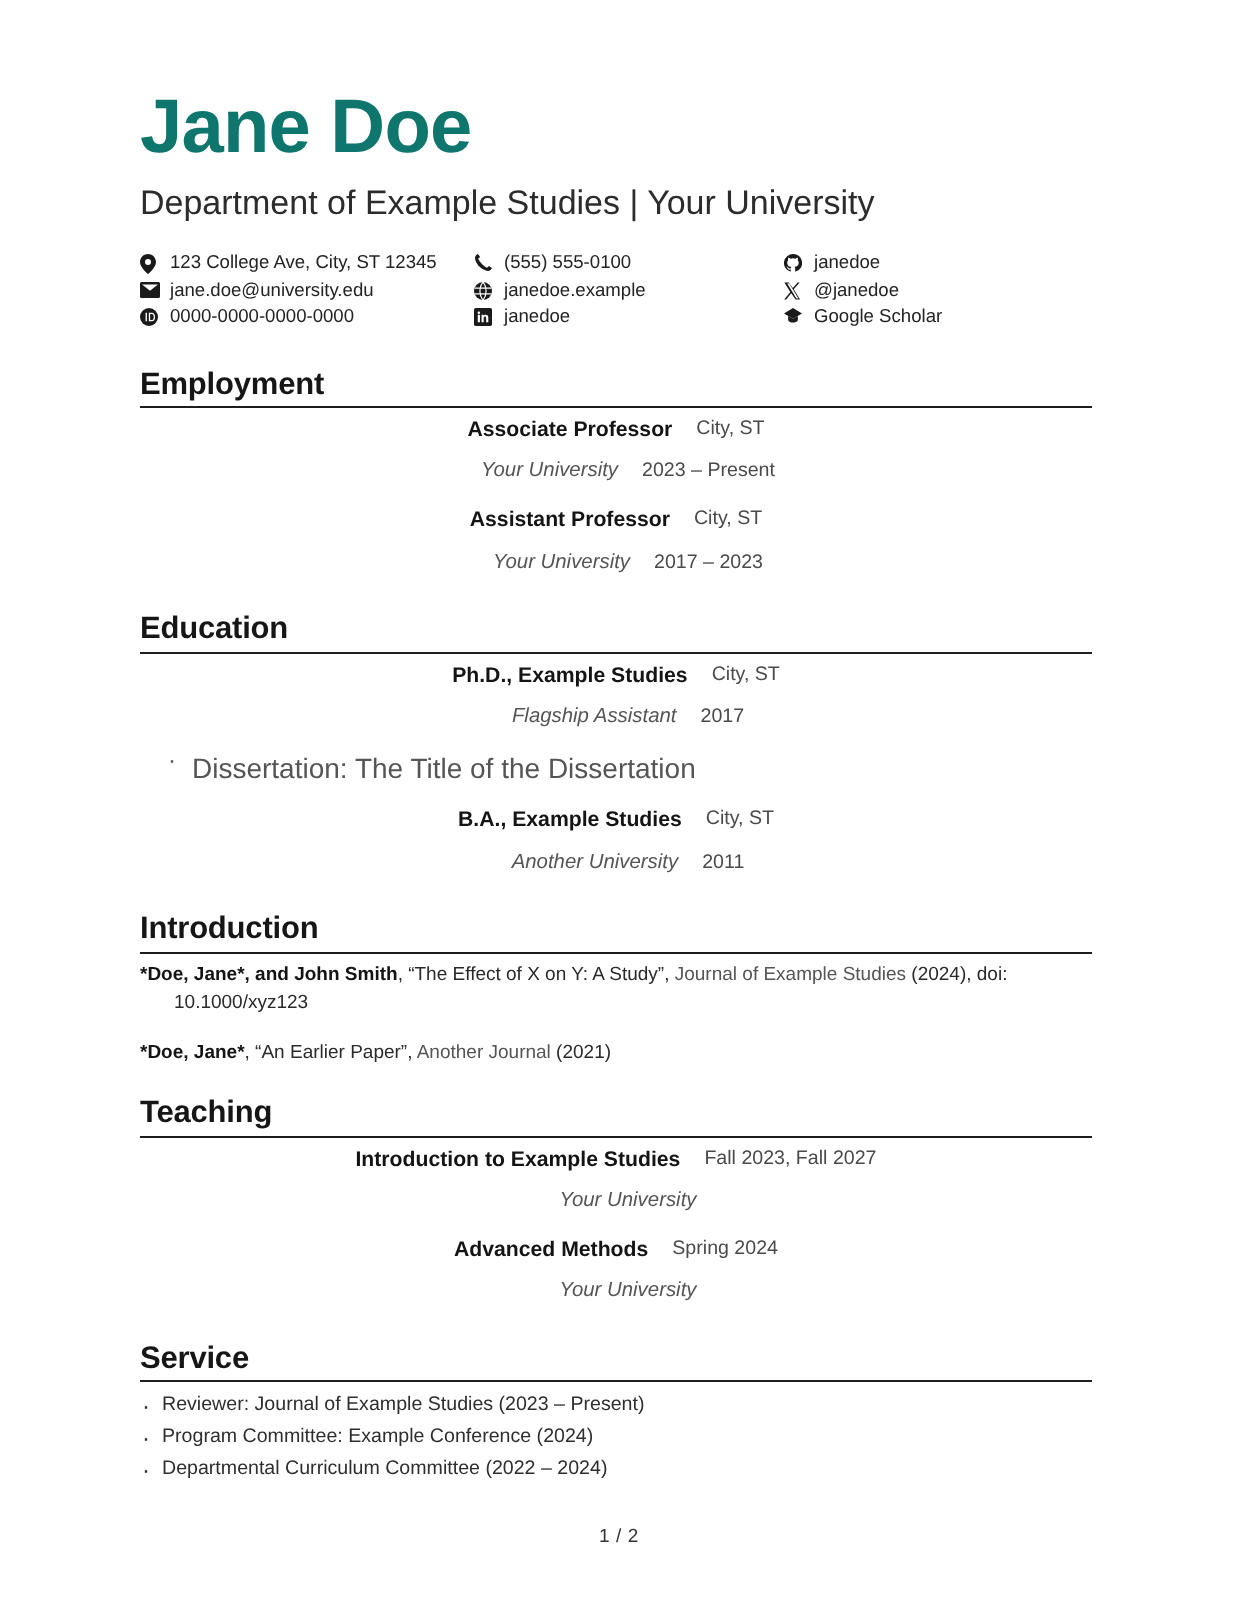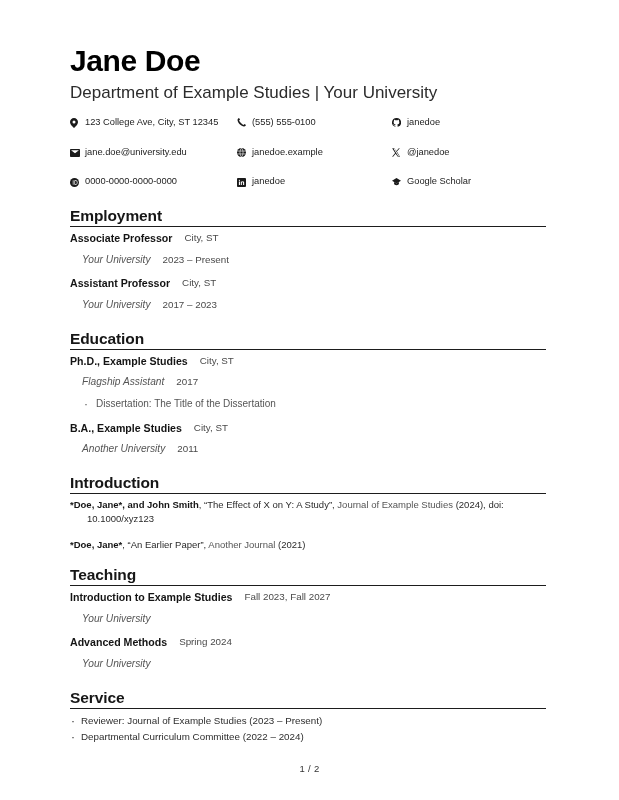--- a/index.html
+++ b/index.html
@@ -19,44 +19,44 @@
     position: relative;
     width: 619px;
     height: 800px;
     background: #ffffff;
     box-sizing: border-box;
     padding: 44px 73px 0 70px;
   }
 
   
   .cv-name {
-    font-size: 30px;
+    font-size: 38px;
     font-weight: bold;
     letter-spacing: -0.4px;
-    color: #000000;
+    color: #0f766e;
     margin: 0 0 5px 0;
     line-height: 1.1;
   }
   .cv-affiliation {
     font-size: 17px;
     color: #2c2c2c;
     margin: 0 0 13px 0;
     line-height: 1.3;
   }
 
   
   .contact-grid {
     display: flex;
     gap: 0;
     margin-bottom: 18px;
   }
   .contact-col {
     display: flex;
     flex-direction: column;
-    gap: 18px;
+    gap: 2px;
   }
   .contact-col.col-1 { width: 167px; }
   .contact-col.col-2 { width: 155px; }
   .contact-col.col-3 { width: 150px; }
 
   .contact-item {
     display: flex;
     align-items: center;
     font-size: 9.3px;
     color: #232323;
@@ -92,21 +92,21 @@
     width: 100%;
   }
 
   
   .entry { margin-bottom: 9px; }
   .entry:last-child { margin-bottom: 0; }
 
   .entry-row {
     display: flex;
     align-items: flex-start;
-    justify-content: flex-start;
+    justify-content: center;
     gap: 12px;
     line-height: 1.45;
   }
   .entry-row + .entry-row { margin-top: 6px; }
 
   .entry-primary {
     font-size: 10.6px;
     font-weight: bold;
     color: #141414;
   }
@@ -125,21 +125,21 @@
   }
   .entry-right.wide { max-width: 150px; }
 
   
   .sub-bullets {
     list-style: none;
     margin: 7px 0 0 0;
     padding: 0 0 0 14px;
   }
   .sub-bullets li {
-    font-size: 10px;
+    font-size: 14px;
     color: #555555;
     line-height: 1.45;
     position: relative;
     padding-left: 12px;
   }
   .sub-bullets li::before {
     content: "\00b7";
     position: absolute;
     left: 0;
     top: -0.5px;
@@ -397,19 +397,20 @@
     </div>
   </div>
 
   <div class="gap-md"></div>
 
   <div class="section">
     <h2 class="section-title">Service</h2>
     <hr class="section-rule">
     <ul class="bullet-list">
       <li>Reviewer: Journal of Example Studies (2023 – Present)</li>
+      <li>Program Committee: Example Conference (2024)</li>
       <li>Departmental Curriculum Committee (2022 – 2024)</li>
     </ul>
   </div>
 
   <div class="page-footer">1 / 2</div>
 
 </div>
 
 </body></html>

